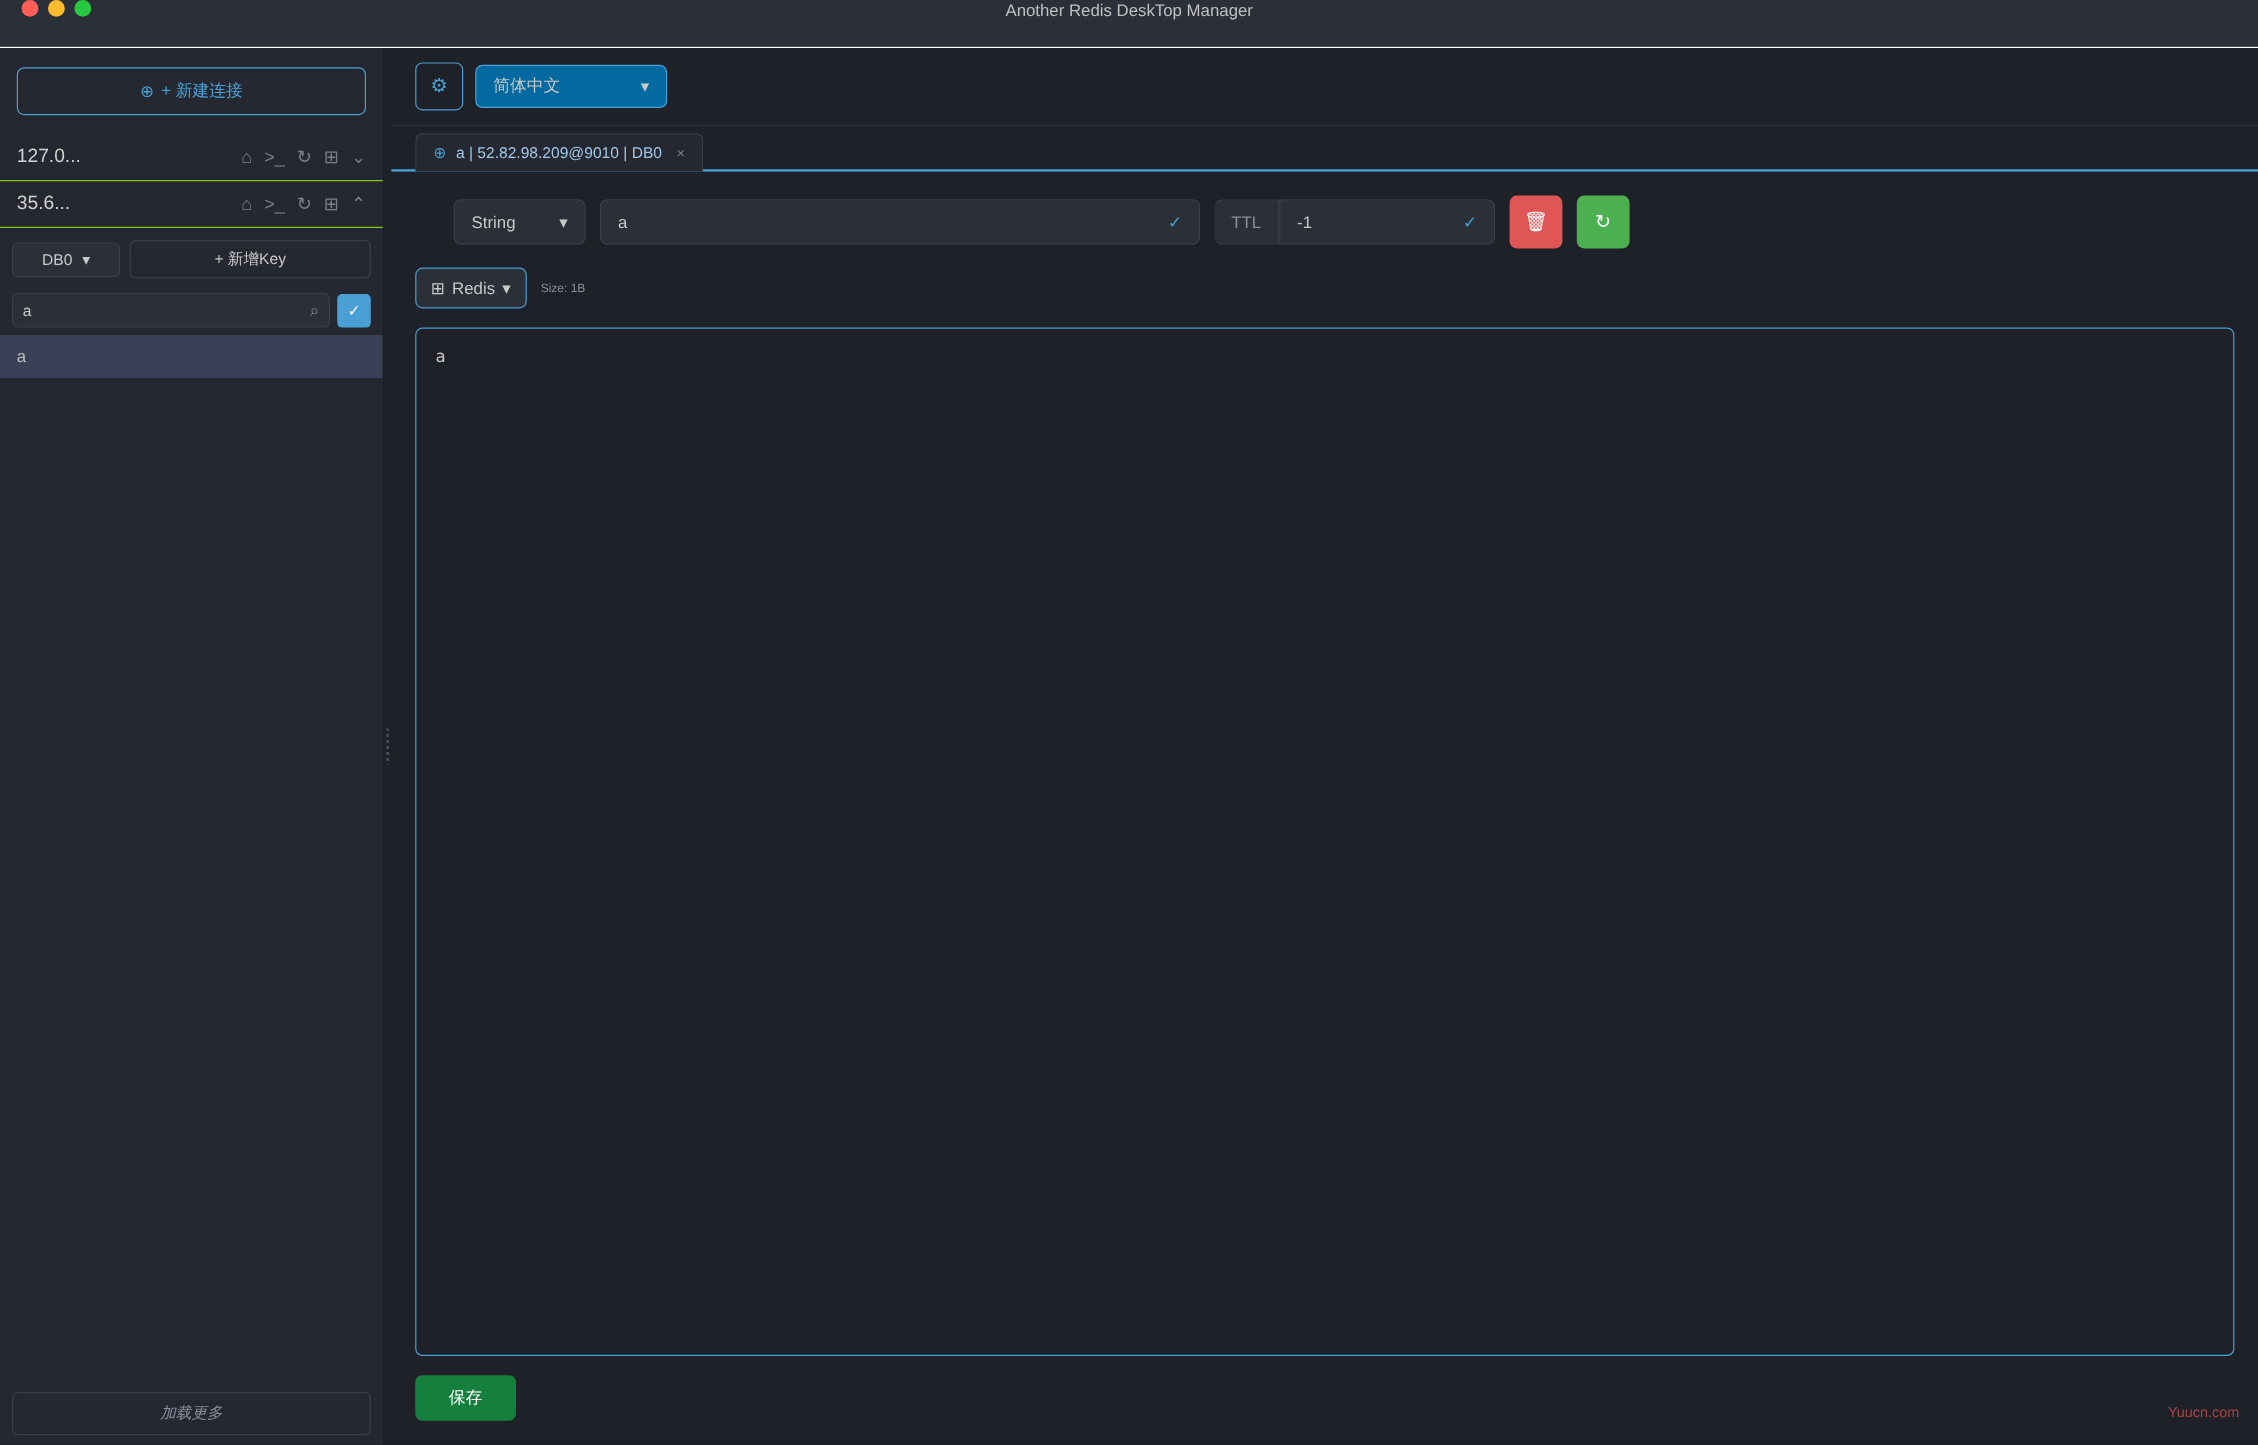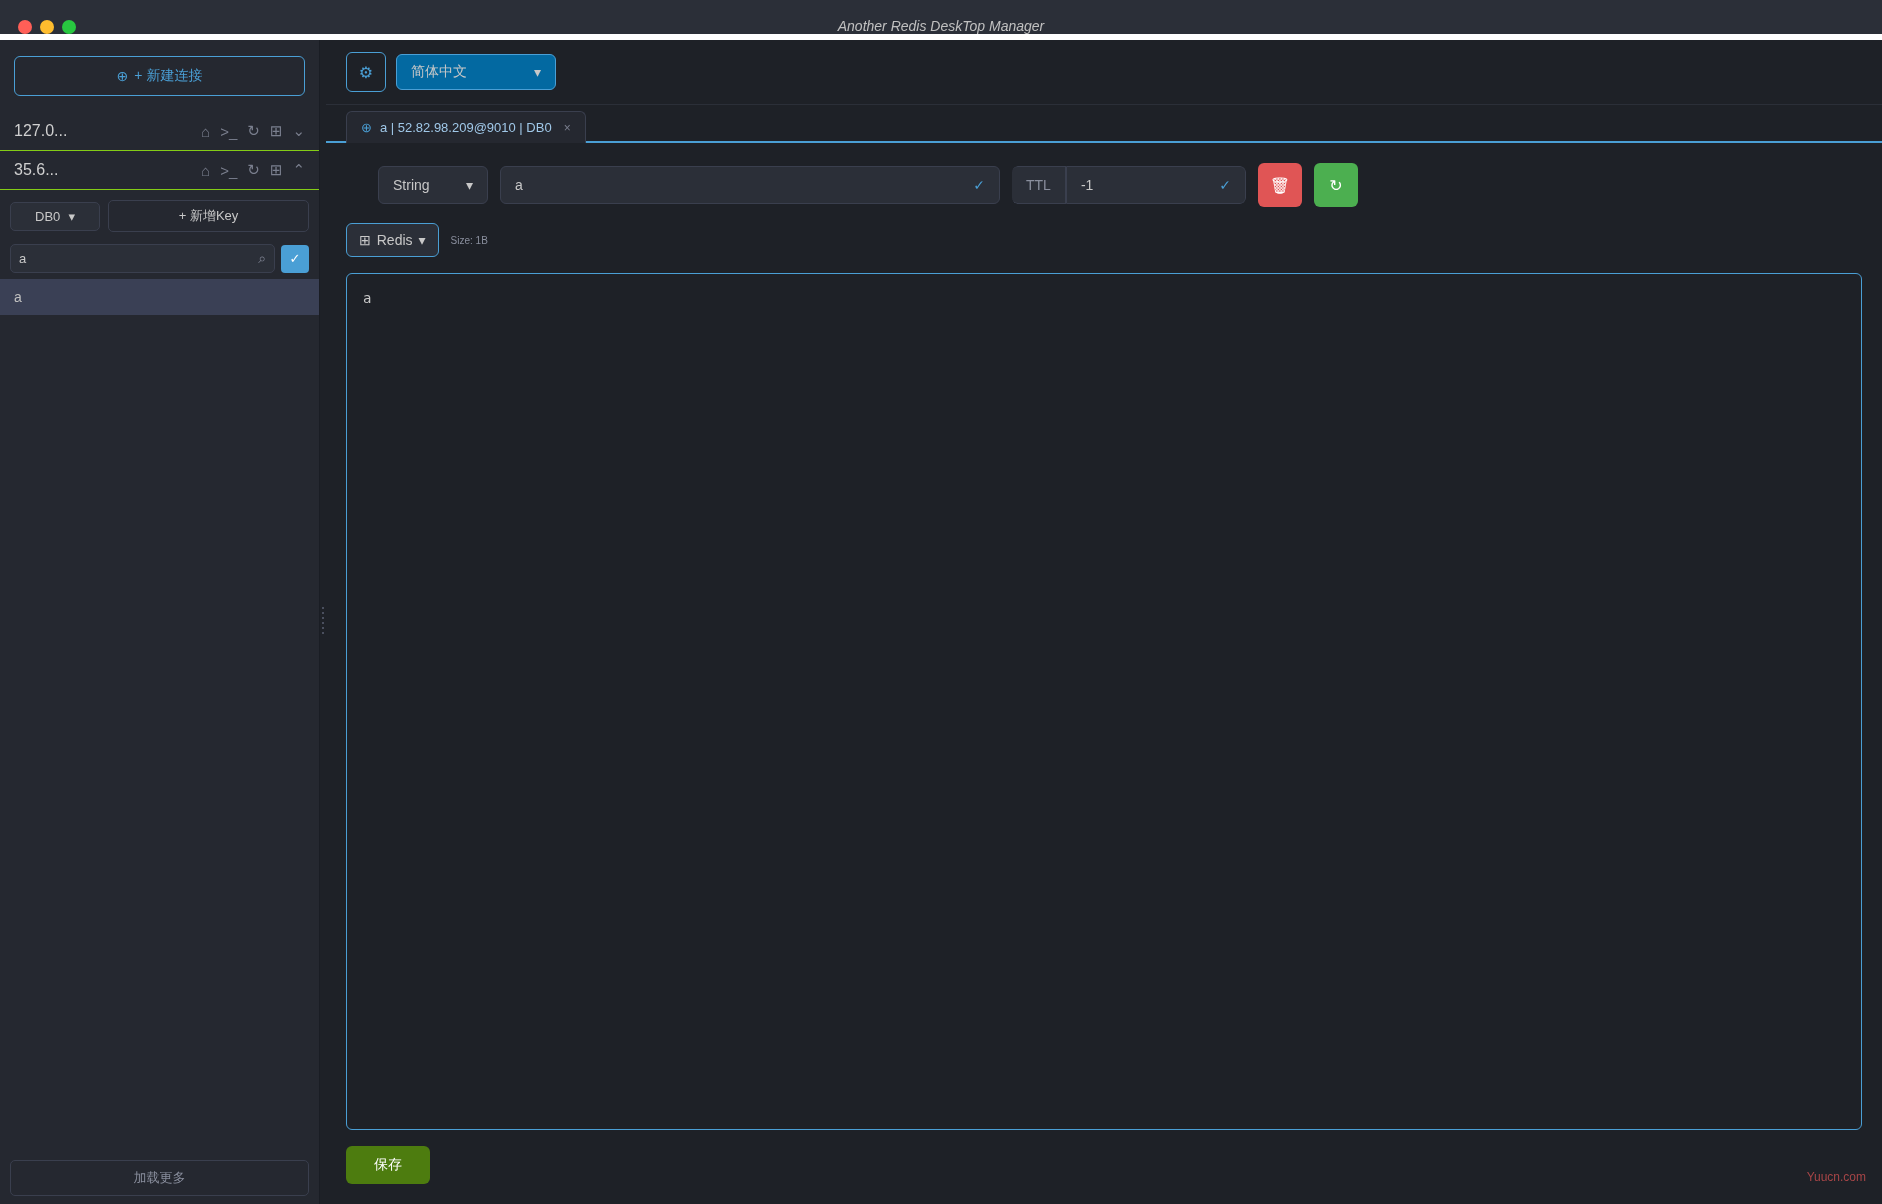--- a/index.html
+++ b/index.html
@@ -11,26 +11,25 @@
       height: 1204px;
       overflow: hidden;
       display: flex;
       flex-direction: column;
     }
     
     .titlebar {
       background: #2b2f38;
       height: 40px;
       display: flex;
-      align-items: flex-end;
+      align-items: flex-start;
       justify-content: center;
       position: relative;
-      border-bottom: 6px solid #ffffff;
+      border-bottom: 1px solid #ffffff;
       flex-shrink: 0;
-      font-style: italic;
     }
     .titlebar-title {
       color: #c0c0c0;
       font-size: 14px;
     }
     .window-controls {
       position: absolute;
       left: 18px;
       display: flex;
       gap: 8px;
@@ -188,20 +187,21 @@
       margin: 8px 10px;
       background: transparent;
       border: 1px solid #3a3f4e;
       color: #8a8f9e;
       border-radius: 5px;
       padding: 8px 0;
       font-size: 13px;
       cursor: pointer;
       text-align: center;
       width: calc(100% - 20px);
+      font-style: italic;
     }
 
     
     .resize-handle {
       width: 6px;
       background: #1e2127;
       cursor: col-resize;
       display: flex;
       align-items: center;
       justify-content: center;
@@ -420,21 +420,21 @@
       border-radius: 6px;
       padding: 16px;
       color: #c8c8c8;
       font-size: 14px;
       font-family: 'Menlo', 'Monaco', monospace;
       resize: none;
       outline: none;
       min-height: 350px;
     }
     .save-btn {
-      background: #4d7c0f;
+      background: #15803d;
       border: none;
       border-radius: 6px;
       padding: 10px 28px;
       color: white;
       font-size: 14px;
       cursor: pointer;
       align-self: flex-start;
     }
 
     .watermark {

